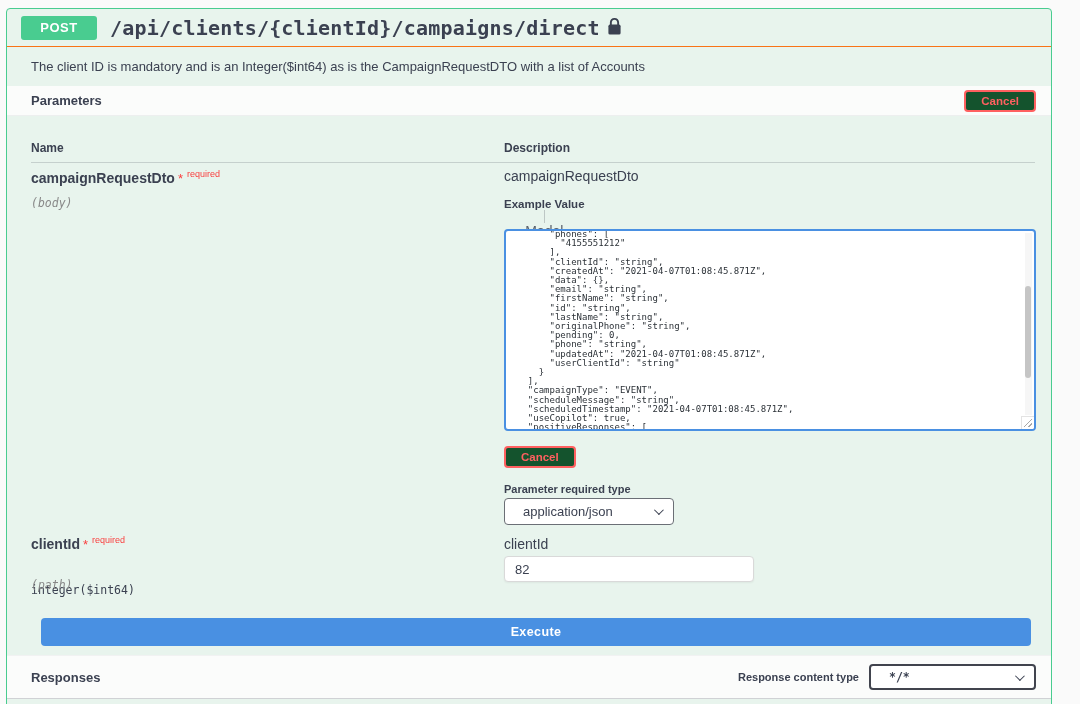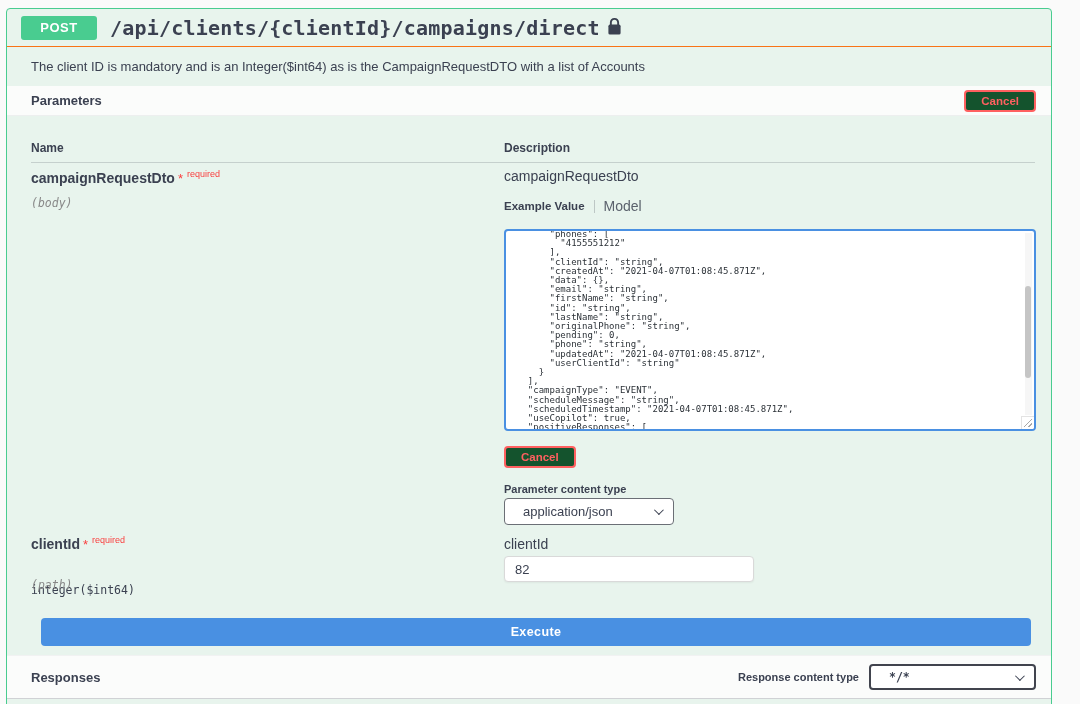--- a/index.html
+++ b/index.html
@@ -150,21 +150,21 @@
       <div class="abs col-header" style="left:497px; top:25px;">Description</div>
       <div class="abs tbl-divider" style="left:24px; right:16px; top:46px;"></div>
 
       <div class="abs" style="left:24px; top:53px;">
         <span class="param-name">campaignRequestDto</span><span class="req-star">*</span><span class="req-label">required</span>
       </div>
       <div class="abs param-in" style="left:24px; top:80px;">(body)</div>
 
       <div class="abs param-desc" style="left:497px; top:52px;">campaignRequestDto</div>
 
-      <div class="abs tabs" style="left:497px; top:82px;">
+      <div class="abs tabs" style="left:497px; top:82px;flex-direction:column;">
         <span class="tab-example">Example Value</span>
         <span class="tab-sep"></span>
         <span class="tab-model">Model</span>
       </div>
 
       <div class="abs body-editor" style="left:497px; top:113px;">
         <pre class="body-code">      "phones": [
         "4155551212"
       ],
       "clientId": "string",
@@ -188,21 +188,21 @@
   "positiveResponses": [</pre>
         <div class="sb-track"></div>
         <div class="sb-thumb"></div>
         <div class="grip-box">
           <div class="grip"></div>
         </div>
       </div>
 
       <button class="abs btn-cancel" style="left:497px; top:330px;">Cancel</button>
 
-      <div class="abs ct-label" style="left:497px; top:367px;">Parameter content type</div>
+      <div class="abs ct-label" style="left:497px; top:367px;">Parameter required type</div>
       <div class="abs select-box" style="left:497px; top:382px; width:170px;">
         <span>application/json</span>
         <span class="chev"></span>
       </div>
 
       <div class="abs" style="left:24px; top:419px;">
         <span class="param-name">clientId</span><span class="req-star">*</span><span class="req-label">required</span>
       </div>
       <div class="abs param-type" style="left:24px; top:444px;">integer($int64)</div>
       <div class="abs param-in" style="left:24px; top:462px;">(path)</div>

